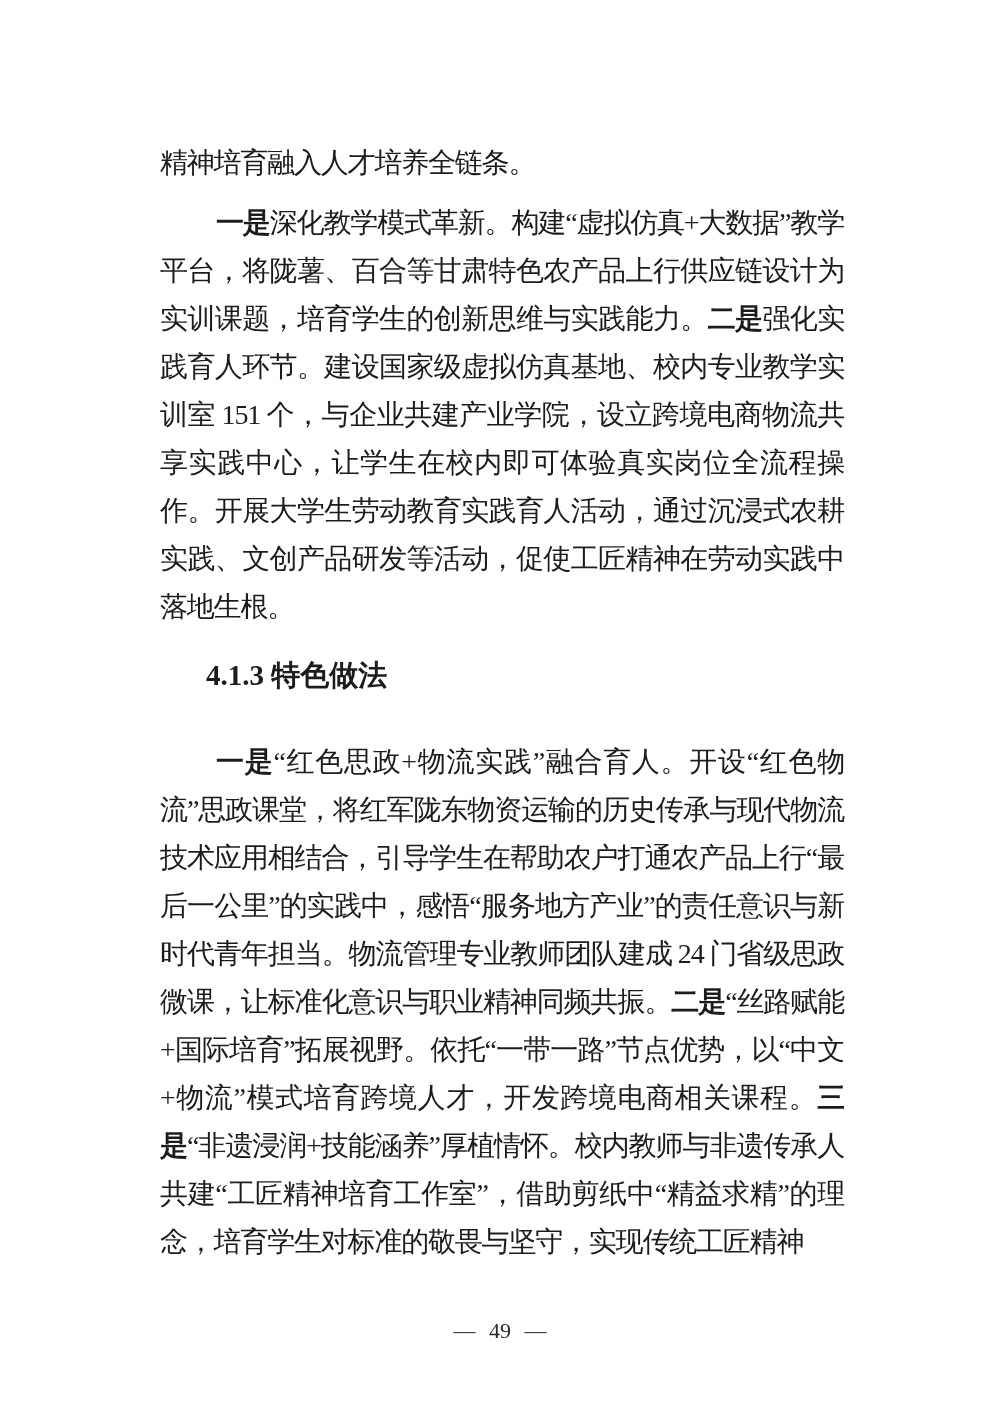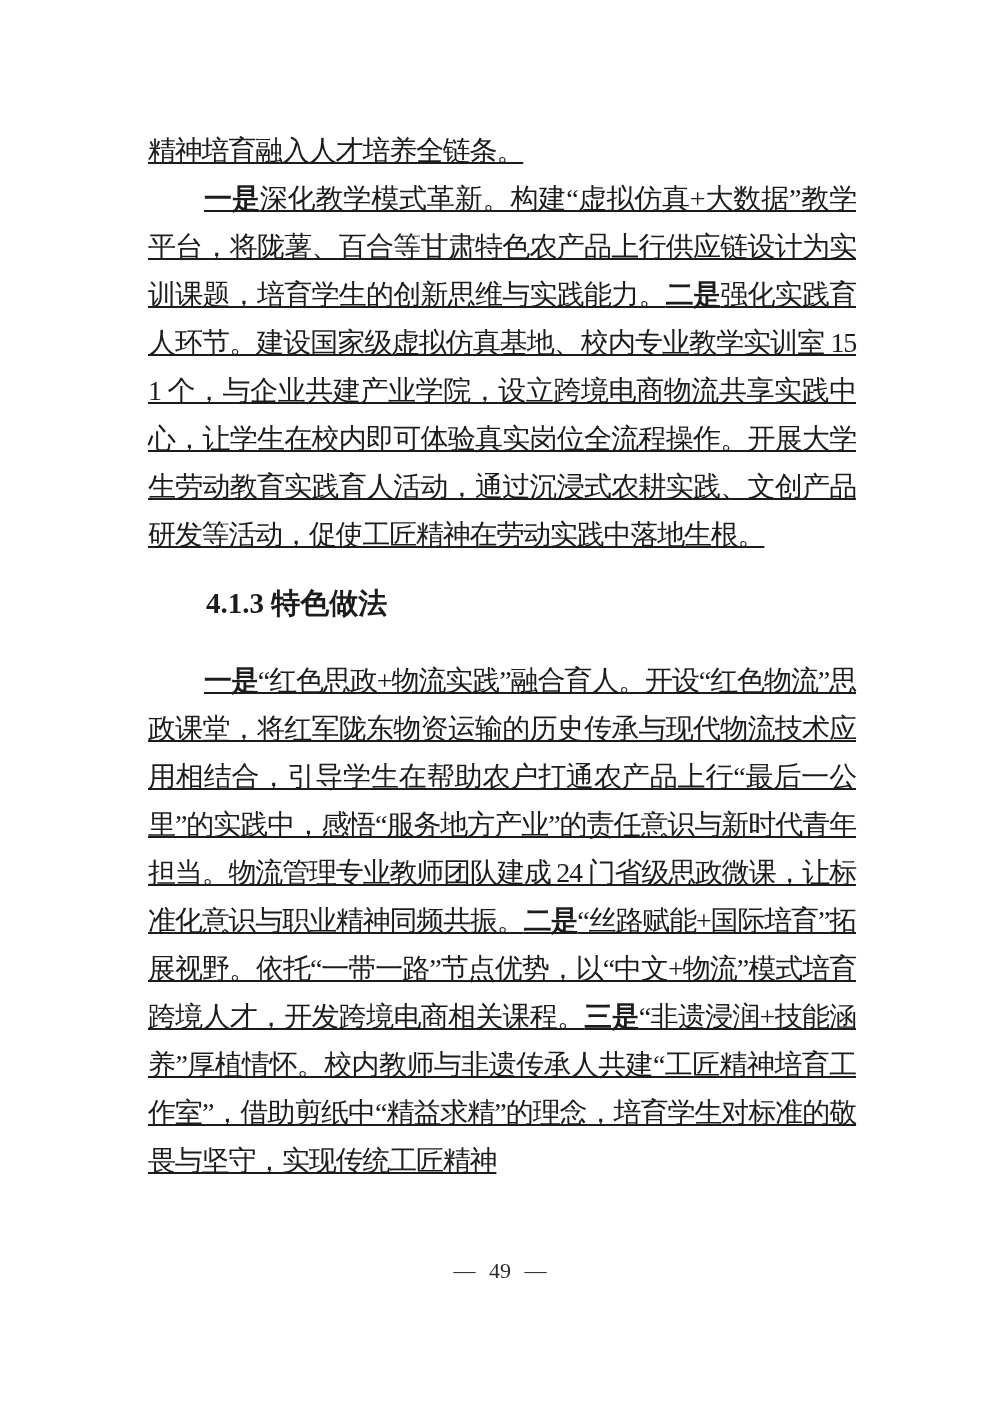--- a/index.html
+++ b/index.html
@@ -16,47 +16,46 @@
     font-family: "Liberation Serif", "DejaVu Serif", serif;
     color: #1c1c1c;
   }
   .content {
     position: absolute;
     left: 148px;
     top: 127px;
     width: 708px;
   }
   p.body-para {
-    margin: 0;
+    margin: 12px;
     font-size: 28px;
     line-height: 48px;
     letter-spacing: -1.2px;
     text-align: justify;
     text-justify: inter-character;
     word-break: break-all;
-    text-decoration: underline;
   }
   p.body-para.indent {
     text-indent: 2em;
   }
   .run-bold {
     font-weight: bold;
   }
   h3.section-heading {
-    margin: 20px 0 30px 0;
+    margin: 20px 0 39px 0;
     font-size: 29px;
     line-height: 48px;
     font-weight: bold;
     text-indent: 2em;
     letter-spacing: 0;
   }
   .footer {
     position: absolute;
     left: 0;
-    top: 1256px;
+    top: 1316px;
     width: 1000px;
     text-align: center;
     font-size: 22px;
     line-height: 30px;
     color: #2a2a2a;
     word-spacing: 8px;
   }
 </style>
 </head>
 <body>

